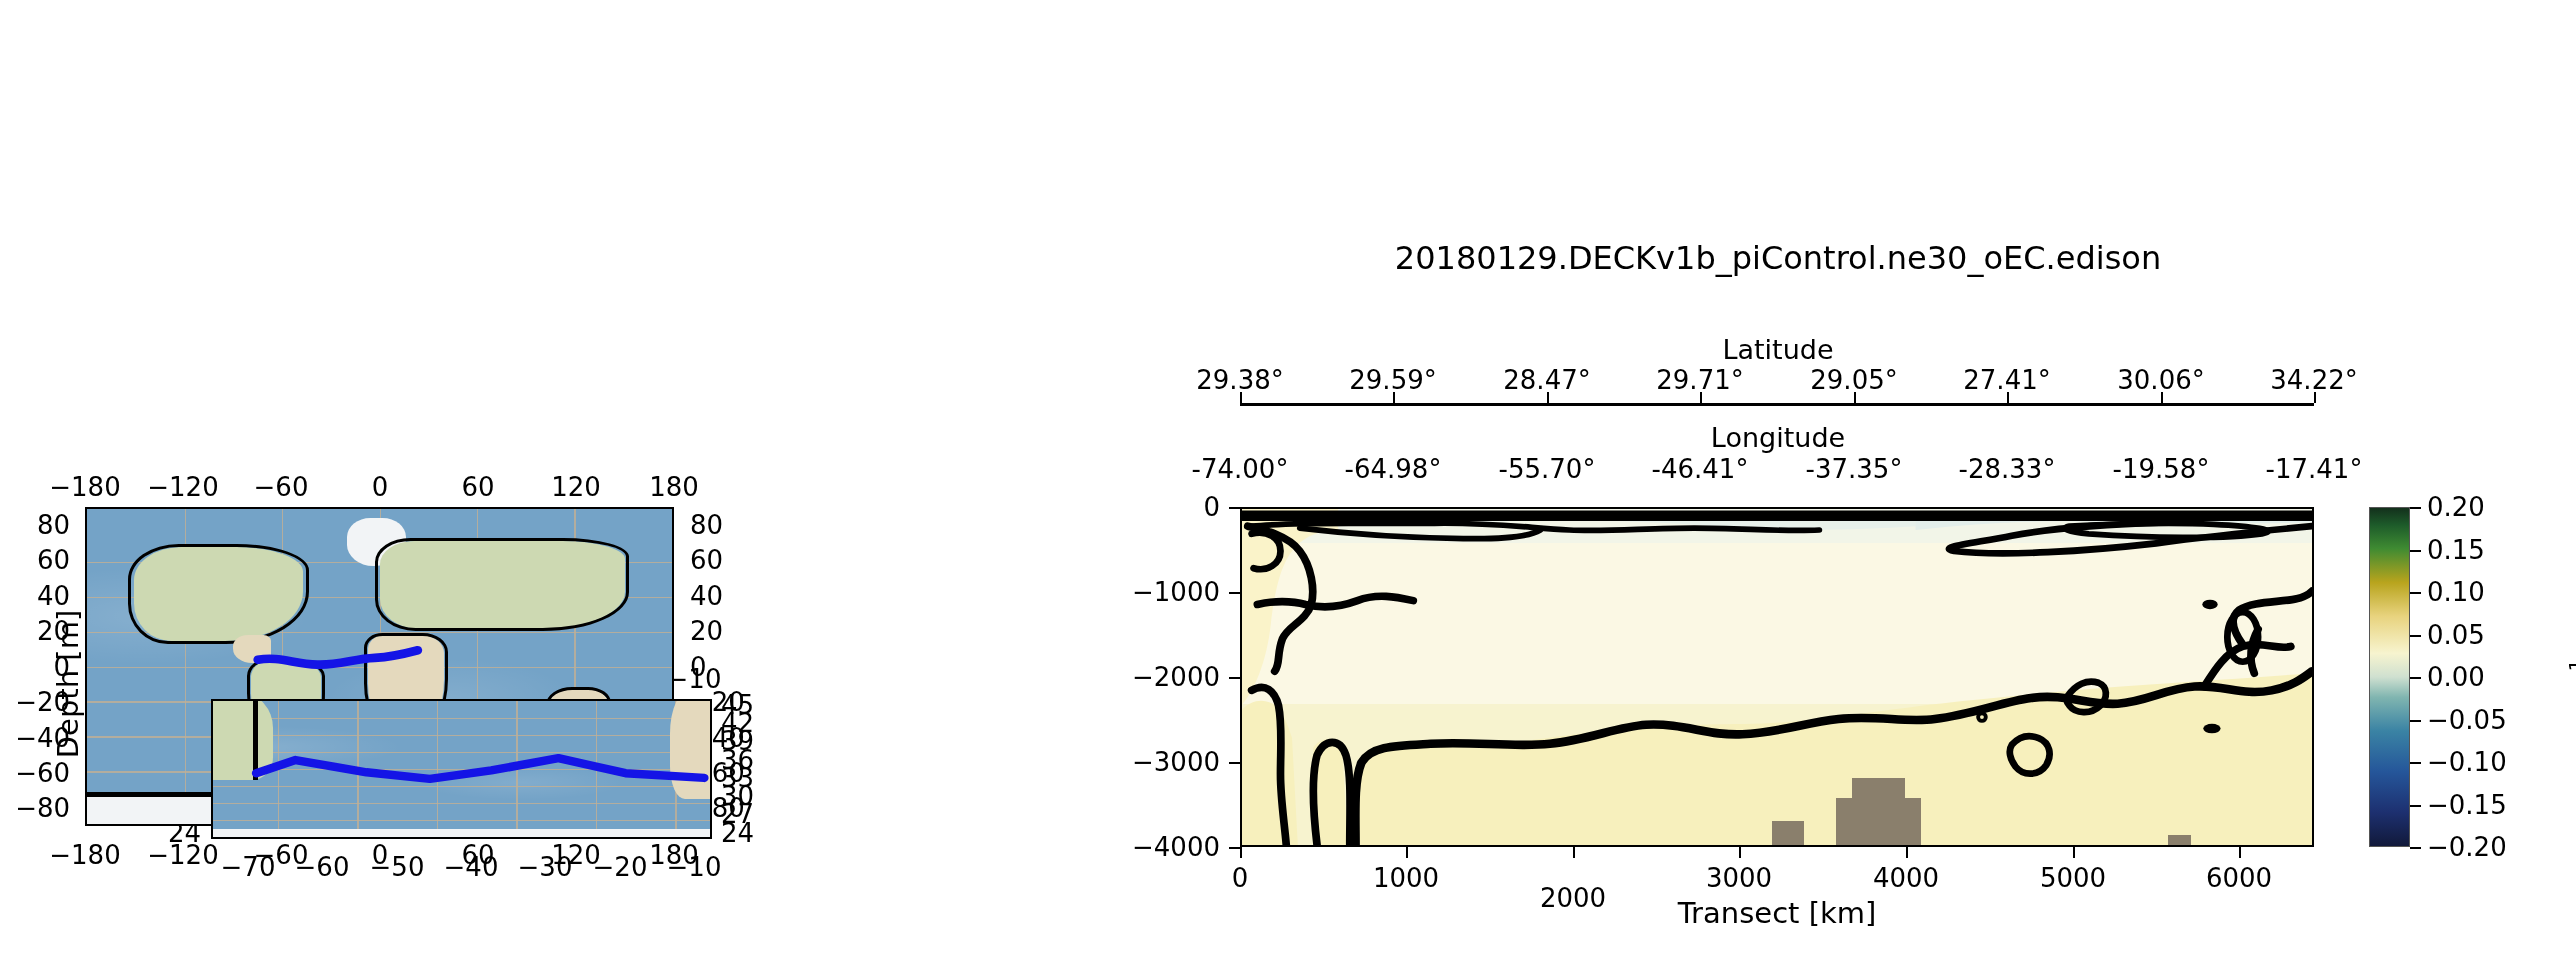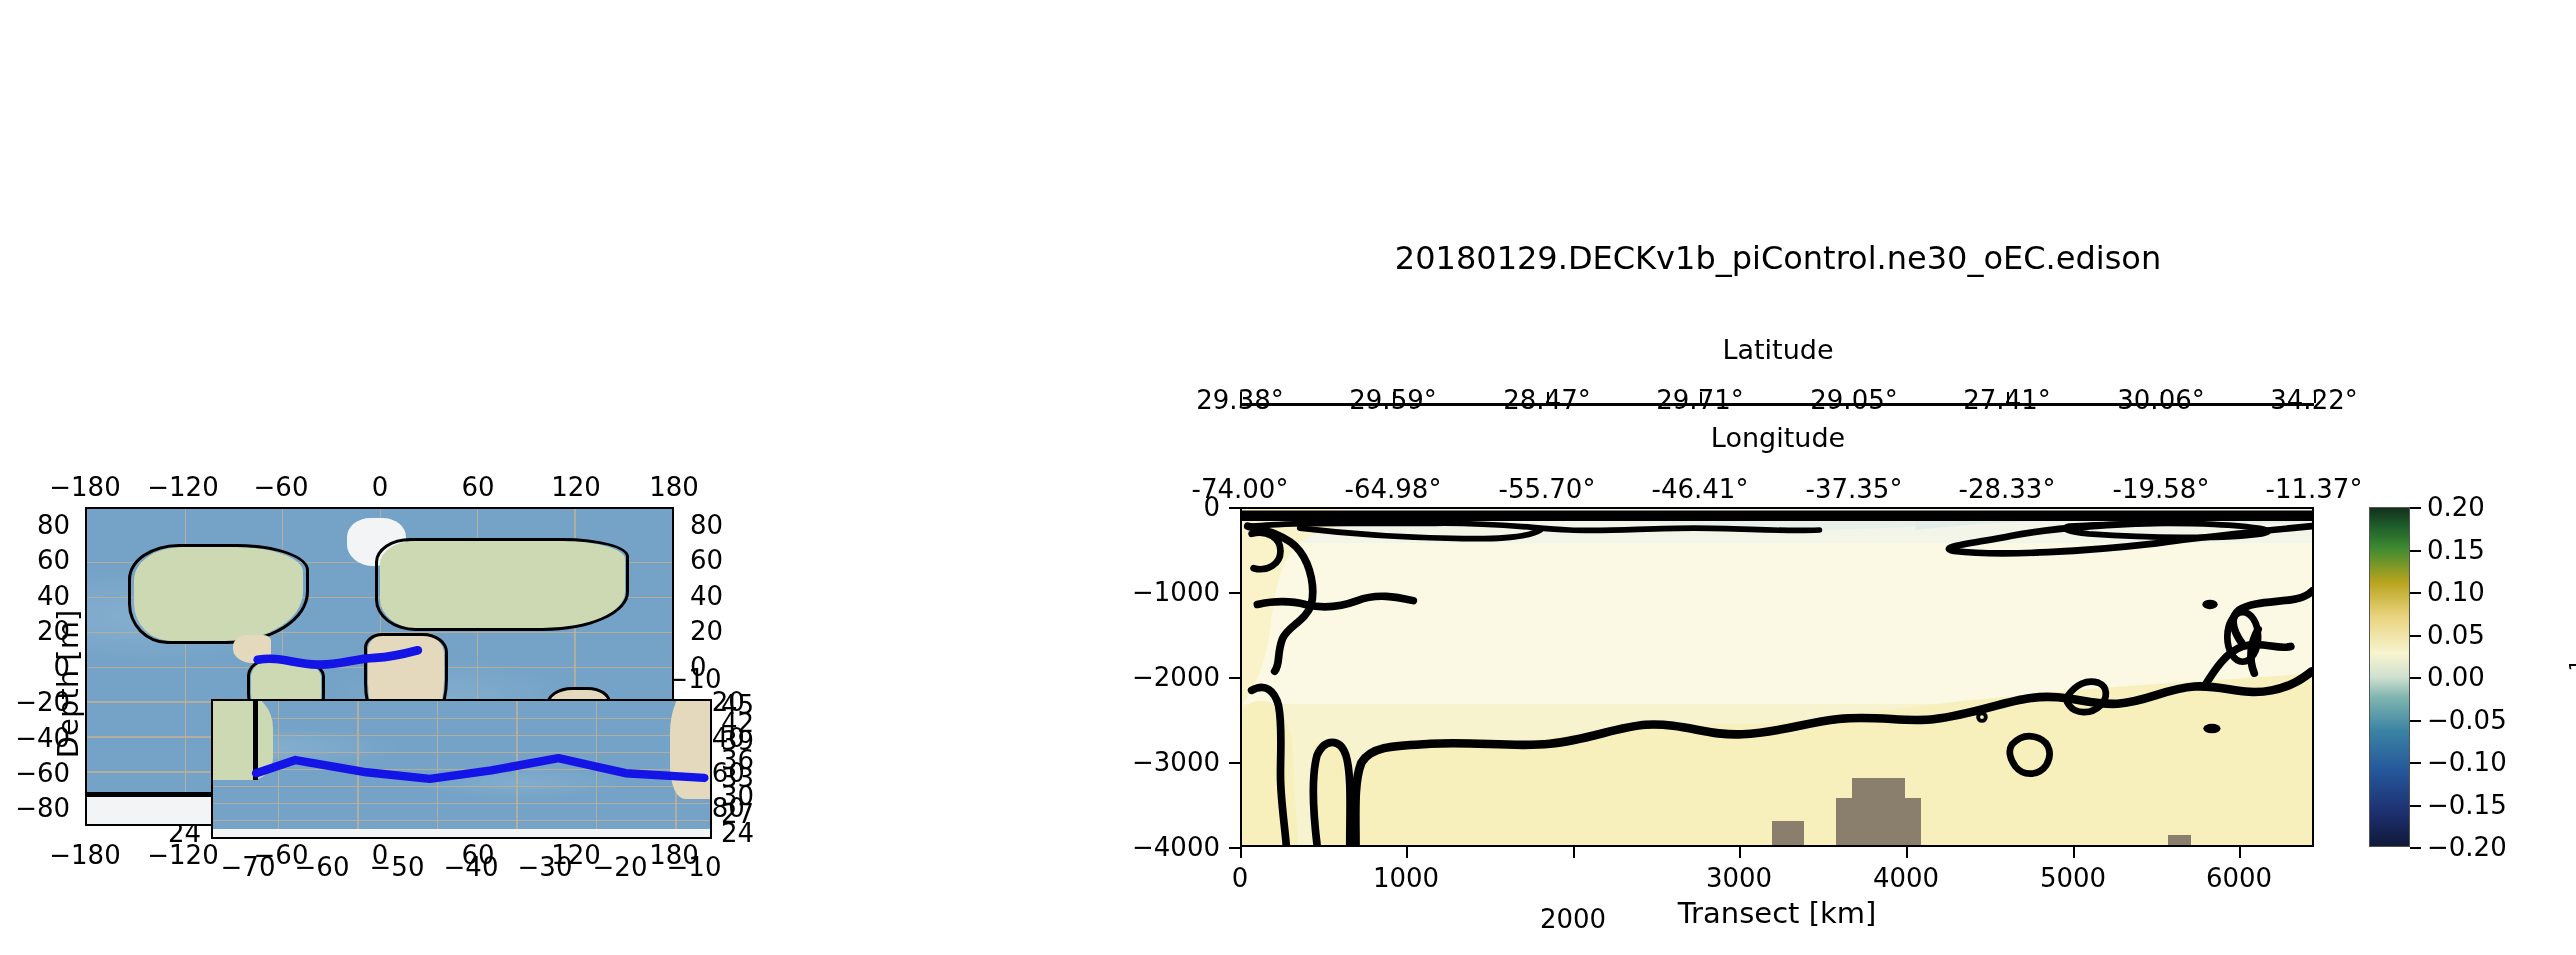--- a/index.html
+++ b/index.html
@@ -36,21 +36,21 @@
   #inset-panel{left:211px;top:699px;width:501px;height:140px;
                border:2.9px solid #000;box-sizing:border-box;overflow:hidden;}
 
   
   #sub-title{left:1150px;top:239px;width:1256px;font-size:32px;}
 
   #lat-label{left:1150px;top:334px;width:1256px;font-size:27px;}
   #lon-label{left:1150px;top:422px;width:1256px;font-size:27px;}
 
   .toprow{position:absolute;width:1256px;left:1150px;height:33px;}
-  .toprow span{position:absolute;font-size:26px;transform:translateX(-50%);white-space:nowrap;margin-top:20px;}
+  .toprow span{position:absolute;font-size:26px;transform:translateX(-50%);white-space:nowrap;}
 
   #top-axis-line{left:1240px;top:403px;width:1074px;height:2.9px;background:#000;}
   .ttick{position:absolute;top:-10.6px;width:2.4px;height:10.6px;background:#000;}
 
   
   #plot{left:1240px;top:507px;width:1074px;height:340px;
         border:2.4px solid #000;box-sizing:border-box;overflow:hidden;background:#fbfae9;}
 
   .fill{position:absolute;}
 
@@ -269,21 +269,21 @@
 
 <div class="abs ctr" id="lon-label">Longitude</div>
 <div class="toprow" id="lon-ticks" style="top:454px;">
     <span style="left: 90px;">-74.00°</span>
     <span style="left: 243px;">-64.98°</span>
     <span style="left: 397px;">-55.70°</span>
     <span style="left: 550px;">-46.41°</span>
     <span style="left: 704px;">-37.35°</span>
     <span style="left: 857px;">-28.33°</span>
     <span style="left: 1011px;">-19.58°</span>
-    <span style="left: 1164px;">-11.37°</span>
+    <span style="left: 1164px;">-17.41°</span>
   </div>
 
 <div class="abs" id="plot">
 
   <div class="fill" style="left:0;top:0;width:100%;height:42%;background:#f2f5e8;"></div>
   <div class="fill" style="left:0;top:10%;width:100%;height:52%;background:#fbf8e4;"></div>
   <div class="fill" style="left:0;bottom:0;width:100%;height:42%;background:#f7f3cf;"></div>
 
   <svg viewBox="0 0 1112 352" preserveAspectRatio="none" style="position:absolute;inset:0;width:100%;height:100%;">
 
@@ -351,21 +351,21 @@
 
 <div class="abs ctr" id="xaxis-title">Transect [km]</div>
 <div class="abs ctr" id="yaxis-title">Depth [m]</div>
 
 <div id="plot-xticks">
     <div class="xtick" style="left: 1240px; top: 847px;"></div>
     <div class="xtlab" style="left: 1240px; top: 863px;">0</div>
     <div class="xtick" style="left: 1406px; top: 847px;"></div>
     <div class="xtlab" style="left: 1406px; top: 863px;">1000</div>
     <div class="xtick" style="left: 1573px; top: 847px;"></div>
-    <div class="xtlab" style="left: 1573px; top: 904px;">2000</div>
+    <div class="xtlab" style="left: 1573px; top: 883px;">2000</div>
     <div class="xtick" style="left: 1739px; top: 847px;"></div>
     <div class="xtlab" style="left: 1739px; top: 863px;">3000</div>
     <div class="xtick" style="left: 1906px; top: 847px;"></div>
     <div class="xtlab" style="left: 1906px; top: 863px;">4000</div>
     <div class="xtick" style="left: 2073px; top: 847px;"></div>
     <div class="xtlab" style="left: 2073px; top: 863px;">5000</div>
     <div class="xtick" style="left: 2239px; top: 847px;"></div>
     <div class="xtlab" style="left: 2239px; top: 863px;">6000</div>
   </div>
 <div id="plot-yticks">

